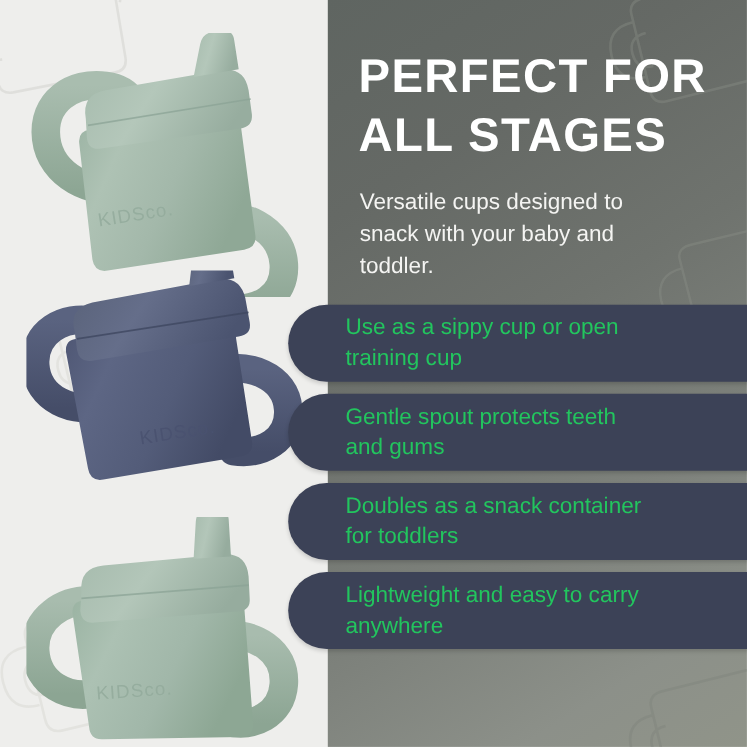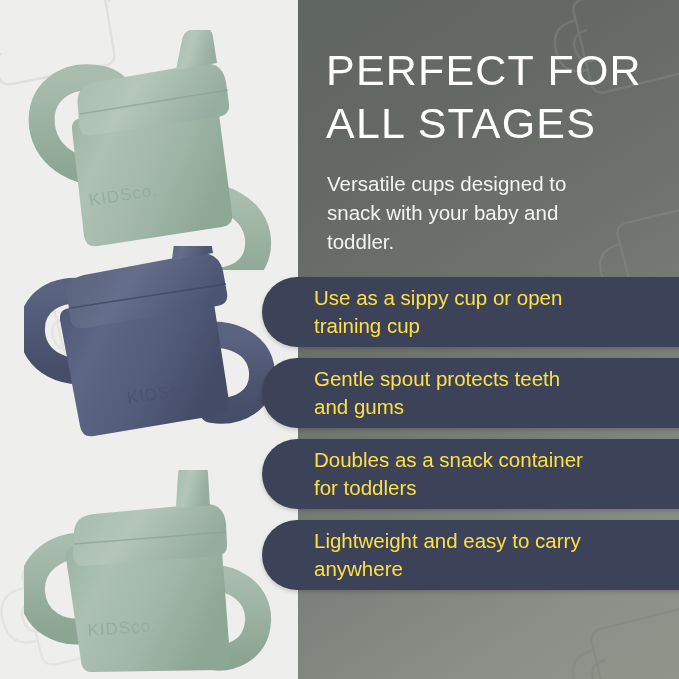--- a/index.html
+++ b/index.html
@@ -37,21 +37,21 @@
         #909489 100%);
   }
   #right-panel .wm { position:absolute; opacity:.38; }
 
   #headline {
     position:absolute; left:28px; top:44px; width:330px;
     color:#ffffff;
     font-size:43px;
     line-height:53px;
     letter-spacing:1.2px;
-    font-weight:400;
+    font-weight:700;
     text-transform:uppercase;
     white-space:pre-line;
   }
   #subtitle {
     position:absolute; left:29px; top:169px; width:290px;
     color:#f4f4f2;
     font-size:20.5px;
     line-height:29px;
     font-weight:400;
     white-space:pre-line;
@@ -63,21 +63,21 @@
     position:absolute;
     left:262px;
     width:425px;
     background:#3c4257;
     border-radius:44px 0 0 44px;
     display:flex;
     align-items:center;
     box-shadow:0 2px 4px rgba(0,0,0,.17);
   }
   .pill-text {
-    color:#fde047;
+    color:#22c55e;
     font-size:20.5px;
     line-height:28px;
     font-weight:400;
     padding-left:52px;
     padding-right:18px;
     white-space:pre-line;
   }
   .pill.p0 { top:277px; height:70px; }
   .pill.p1 { top:358px; height:70px; }
   .pill.p2 { top:439px; height:70px; }

